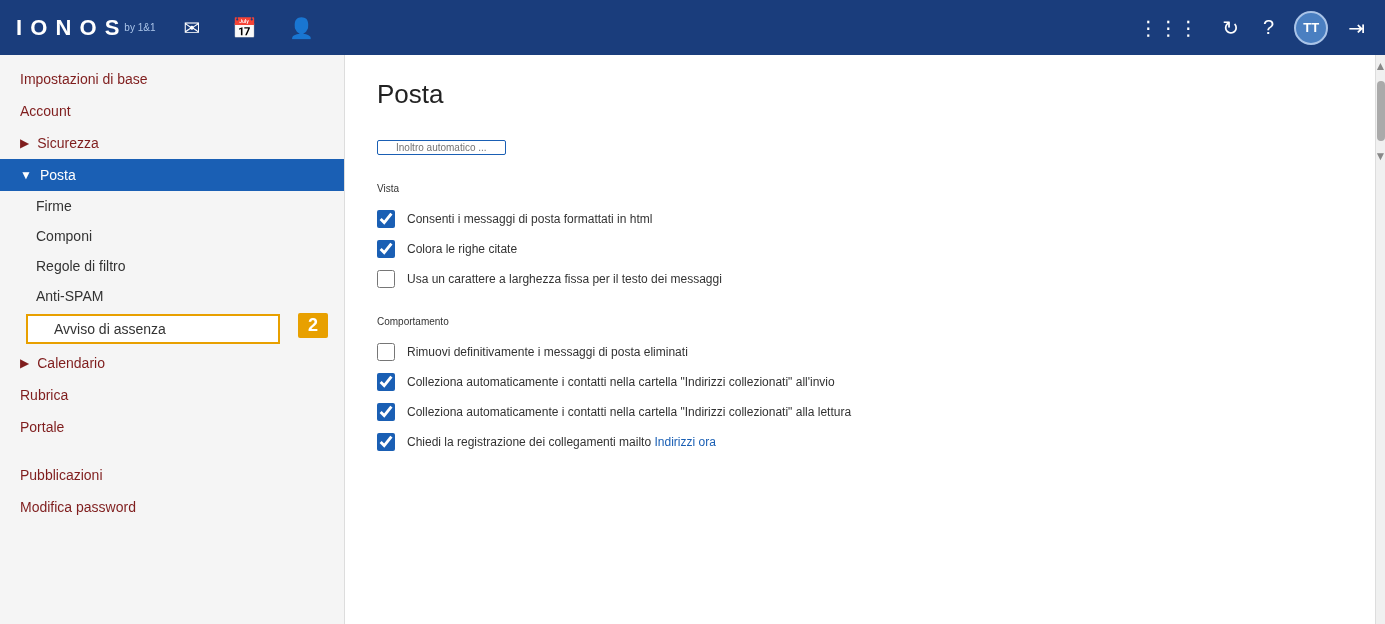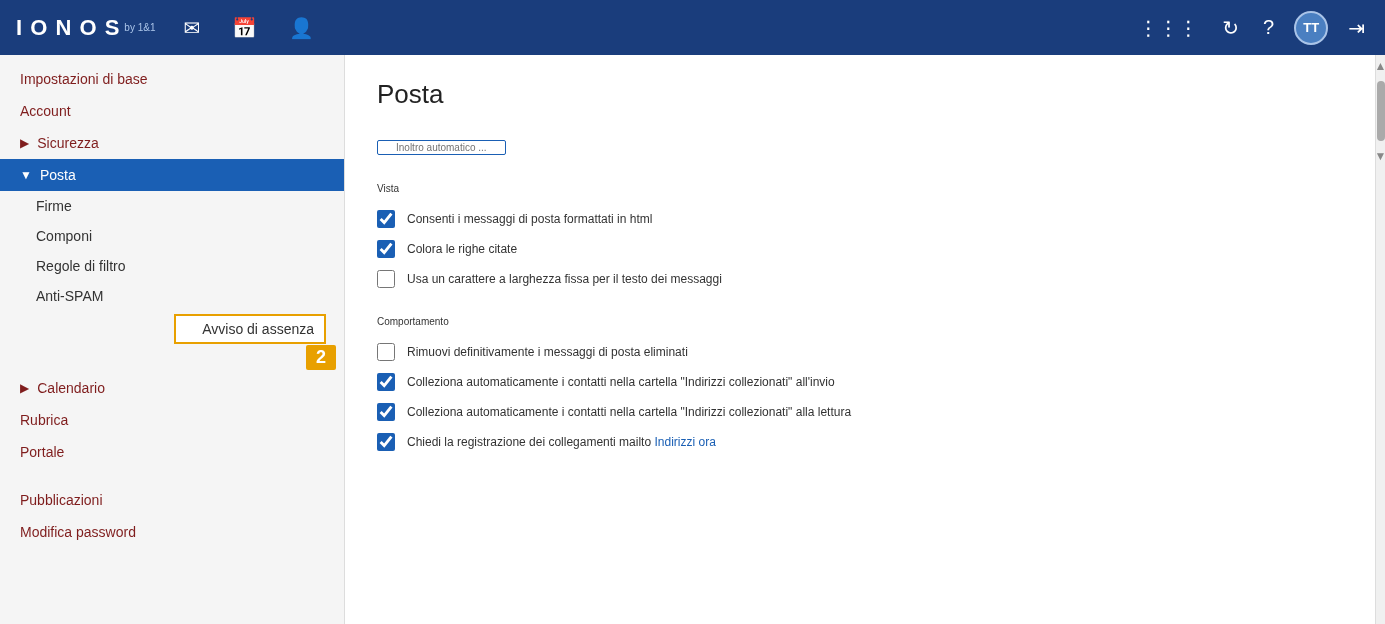--- a/index.html
+++ b/index.html
@@ -189,21 +189,21 @@
     </div>
     <div class="sidebar-sub-item">
       <span>Componi</span>
     </div>
     <div class="sidebar-sub-item">
       <span>Regole di filtro</span>
     </div>
     <div class="sidebar-sub-item">
       <span>Anti-SPAM</span>
     </div>
-    <div style="display:flex; align-items:flex-end; margin: 2px 8px; flex-direction: column;">
+    <div style="display:flex; align-items:flex-start; margin: 2px 16px;">
       <div class="sidebar-sub-item highlighted" style="flex:1; display:flex; align-items:center;">
         <span>Avviso di assenza</span>
       </div>
       <span class="step-badge">2</span>
     </div>
     <div class="sidebar-item with-arrow">
       <span class="arrow-icon">▶</span>
       <span>Calendario</span>
     </div>
     <div class="sidebar-item">

